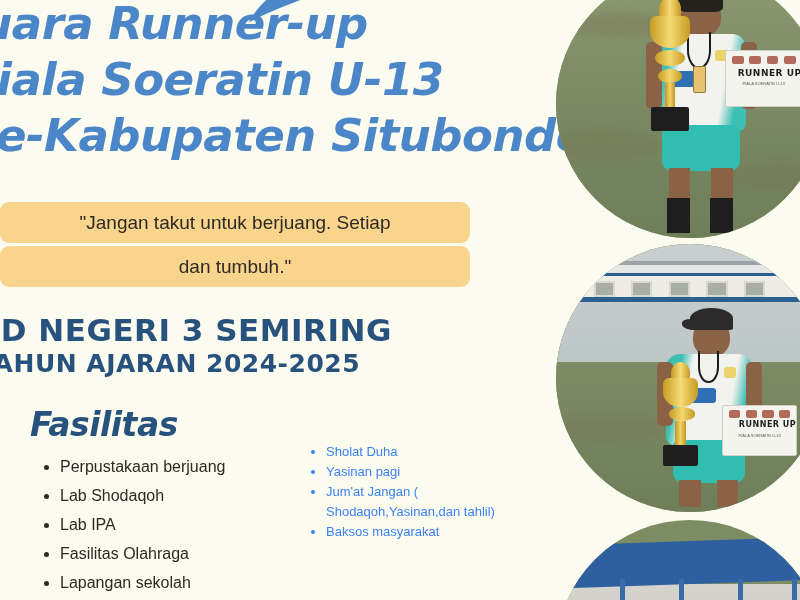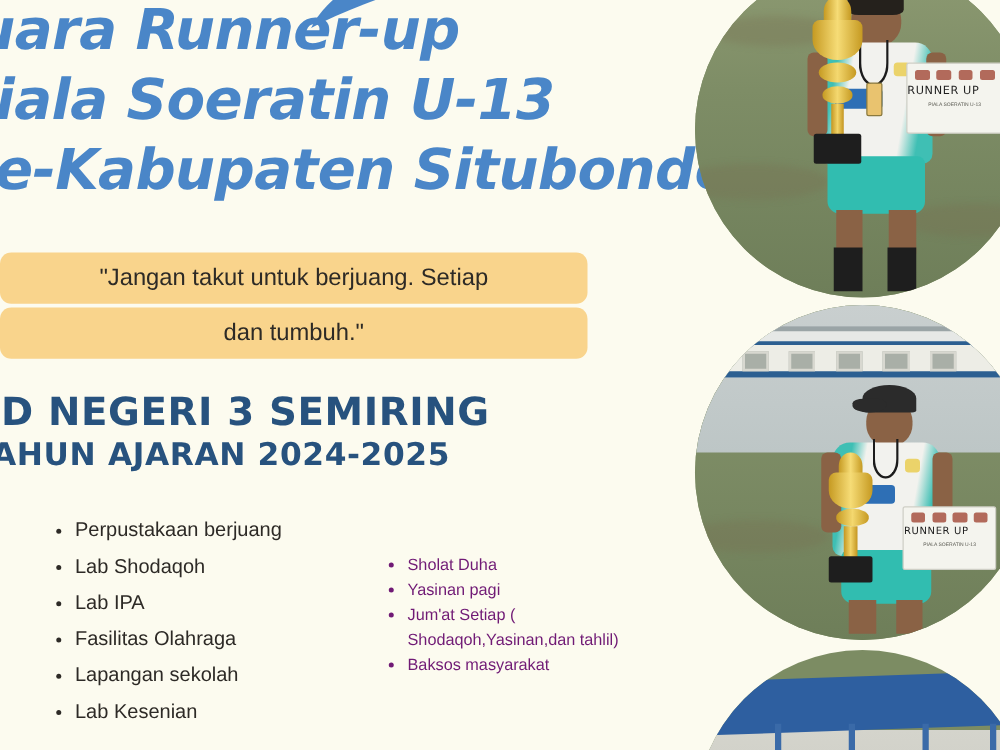--- a/index.html
+++ b/index.html
@@ -152,21 +152,21 @@
     position: absolute;
     left: 300px;
     top: 432px;
     width: 250px;
   }
   #pembiasaan .section-heading { font-size: 31px; line-height: 40px; }
   #pembiasaan ul {
     margin-top: 10px;
     padding-left: 26px;
     font-size: 13px;
-    color: #701a75;
+    color: #3b82f6;
   }
   #pembiasaan li { line-height: 20px; }
 
   
   .photo {
     position: absolute;
     overflow: hidden;
     background: #7C8C63;
   }
   #photo-1 {
@@ -324,23 +324,23 @@
   .cert-logos {
     position: absolute; left: 8%; top: 8%; right: 8%; height: 16%;
     display: flex; gap: 9%; align-items: center;
   }
   .cert-logos i {
     display: block; flex: 1; height: 100%;
     background: #B26A5B; border-radius: 2px;
   }
   .cert-title {
     position: absolute; left: 0; right: 0; top: 30%;
-    text-align: left;
+    text-align: right;
     font-family: "DejaVu Sans", sans-serif;
-    font-weight: normal;
+    font-weight: bold;
     color: #1F1F1F;
     letter-spacing: 0.5px;
   }
   .cert-sub {
     position: absolute; left: 0; right: 0;
     text-align: center;
     color: #5A5A52;
   }
 
   .id-card {
@@ -378,35 +378,36 @@
     <span class="qline">"Jangan takut untuk berjuang. Setiap</span>
     <span class="qline">dan tumbuh."</span>
   </div>
 
   <div class="school">
     <div class="school-name">SD NEGERI 3 SEMIRING</div>
     <div class="school-year">TAHUN AJARAN 2024-2025</div>
   </div>
 
   <div id="fasilitas">
+    <div class="section-heading">Fasilitas</div>
     <ul>
       <li>Perpustakaan berjuang</li>
       <li>Lab Shodaqoh</li>
       <li>Lab IPA</li>
       <li>Fasilitas Olahraga</li>
       <li>Lapangan sekolah</li>
       <li>Lab Kesenian</li>
     </ul>
   </div>
 
   <div id="pembiasaan">
     <ul>
       <li>Sholat Duha</li>
       <li>Yasinan pagi</li>
-      <li>Jum'at Setiap ( Shodaqoh,Yasinan,dan tahlil)</li>
+      <li>Jum'at Jangan ( Shodaqoh,Yasinan,dan tahlil)</li>
       <li>Baksos masyarakat</li>
     </ul>
   </div>
 
   <div class="photo" id="photo-1">
     <div class="grass"></div>
     <div class="grass-patch" style="left:4%;top:16%;width:40%;height:9%;"></div>
     <div class="grass-patch" style="left:-6%;top:60%;width:46%;height:11%;"></div>
     <div class="grass-patch" style="left:62%;top:72%;width:44%;height:10%;"></div>
 

